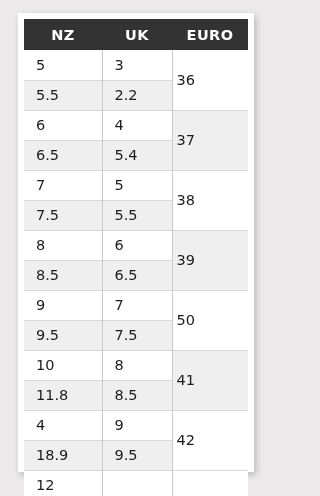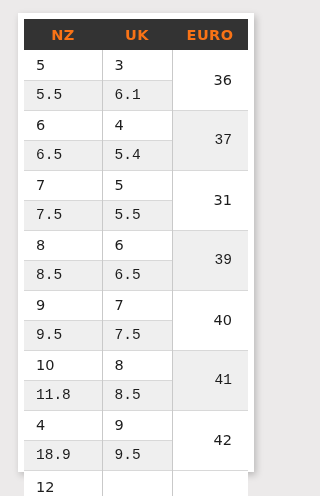--- a/index.html
+++ b/index.html
@@ -33,21 +33,21 @@
     border-collapse: collapse;
     table-layout: fixed;
   }
 
   table.size-table col.c-nz   { width: 78px; }
   table.size-table col.c-uk   { width: 70px; }
   table.size-table col.c-euro { width: 76px; }
 
   thead th {
     background: #333333;
-    color: #f97316;
+    color: #ffffff;
     font-size: 14.5px;
     font-weight: bold;
     letter-spacing: 0.4px;
     text-align: center;
     height: 31px;
     padding: 0;
     border: none;
   }
 
   tbody td {
@@ -57,25 +57,25 @@
     padding: 0 0 0 12px;
     border-top: 1px solid #d8d8d8;
     border-right: 1px solid #c9c9c9;
     background: #ffffff;
     vertical-align: middle;
     box-sizing: border-box;
   }
 
   tbody tr:first-child td { border-top: none; }
 
-  tbody td.stripe { background: #efefef; font-family: Liberation Mono, monospace; }
+  tbody td.stripe { background: #efefef; }
 
   tbody td.euro {
-    text-align: right;
-    padding: 16px;
+    text-align: left;
+    padding: 4px;
     border-right: none;
     border-top: 1px solid #d8d8d8;
   }
   tbody td.euro.stripe { background: #efefef; }
   tbody td.euro-empty { background: #ffffff; }
 
   tbody td.uk-empty { background: #ffffff; }
 </style>
 </head>
 <body>
@@ -95,53 +95,53 @@
       </tr>
     </thead>
     <tbody id="table-body">
         <tr>
           <td>5</td>
           <td class="">3</td>
           <td class="euro" rowspan="2">36</td>
         </tr>
         <tr>
           <td class="stripe">5.5</td>
-          <td class="stripe">6.1</td>
+          <td class="stripe">2.2</td>
         </tr>
         <tr>
           <td>6</td>
           <td class="">4</td>
           <td class="euro stripe" rowspan="2">37</td>
         </tr>
         <tr>
           <td class="stripe">6.5</td>
           <td class="stripe">5.4</td>
         </tr>
         <tr>
           <td>7</td>
           <td class="">5</td>
-          <td class="euro" rowspan="2">31</td>
+          <td class="euro" rowspan="2">38</td>
         </tr>
         <tr>
           <td class="stripe">7.5</td>
           <td class="stripe">5.5</td>
         </tr>
         <tr>
           <td>8</td>
           <td class="">6</td>
           <td class="euro stripe" rowspan="2">39</td>
         </tr>
         <tr>
           <td class="stripe">8.5</td>
           <td class="stripe">6.5</td>
         </tr>
         <tr>
           <td>9</td>
           <td class="">7</td>
-          <td class="euro" rowspan="2">40</td>
+          <td class="euro" rowspan="2">50</td>
         </tr>
         <tr>
           <td class="stripe">9.5</td>
           <td class="stripe">7.5</td>
         </tr>
         <tr>
           <td>10</td>
           <td class="">8</td>
           <td class="euro stripe" rowspan="2">41</td>
         </tr>

